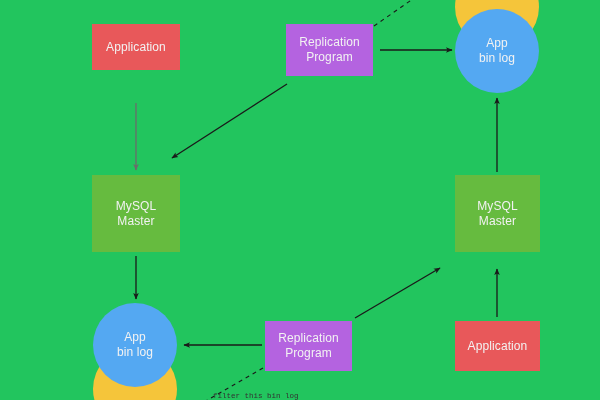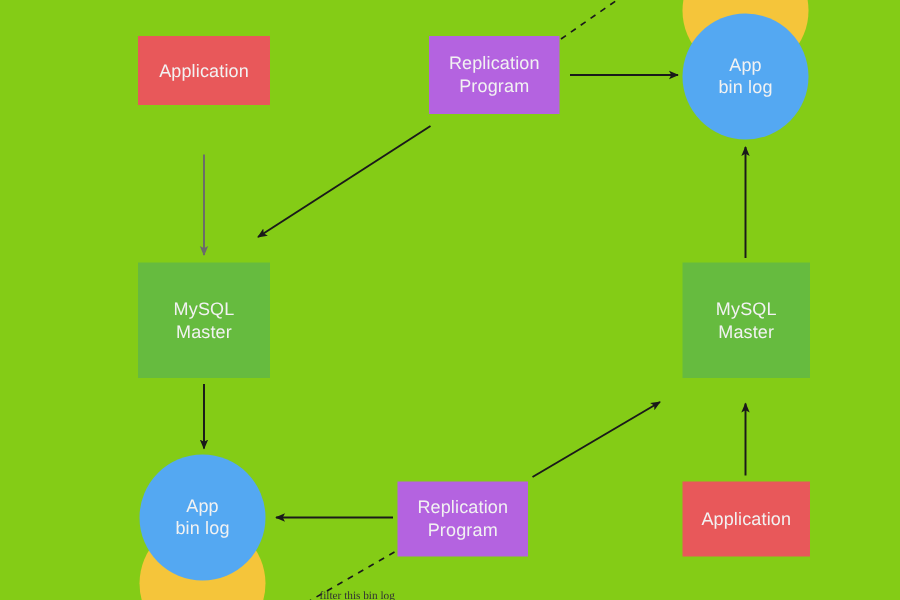--- a/index.html
+++ b/index.html
@@ -5,21 +5,21 @@
 <style>
   html, body {
     margin: 0;
     padding: 0;
     background: #ffffff;
   }
   #canvas {
     position: relative;
     width: 600px;
     height: 400px;
-    background: #84cc16;
+    background: #22c55e;
     overflow: hidden;
     font-family: "Liberation Sans", sans-serif;
   }
   .node {
     position: absolute;
     display: flex;
     align-items: center;
     justify-content: center;
     text-align: center;
     color: #f2f2f2;
@@ -39,21 +39,21 @@
     top: 0;
     width: 600px;
     height: 400px;
     z-index: 4;
     overflow: visible;
   }
   .edge-label {
     position: absolute;
     font-size: 7.5px;
     color: #333333;
-    font-family: Liberation Serif, serif;
+    font-family: Liberation Mono, monospace;
     white-space: nowrap;
     z-index: 5;
   }
 </style>
 </head>
 <body>
 
 <div id="canvas">
 
   <div class="node circle behind" id="n-binlog-hidden-top" style="left: 455px; top: -35px; width: 84px; height: 84px; background: rgb(245, 197, 58);"></div>

